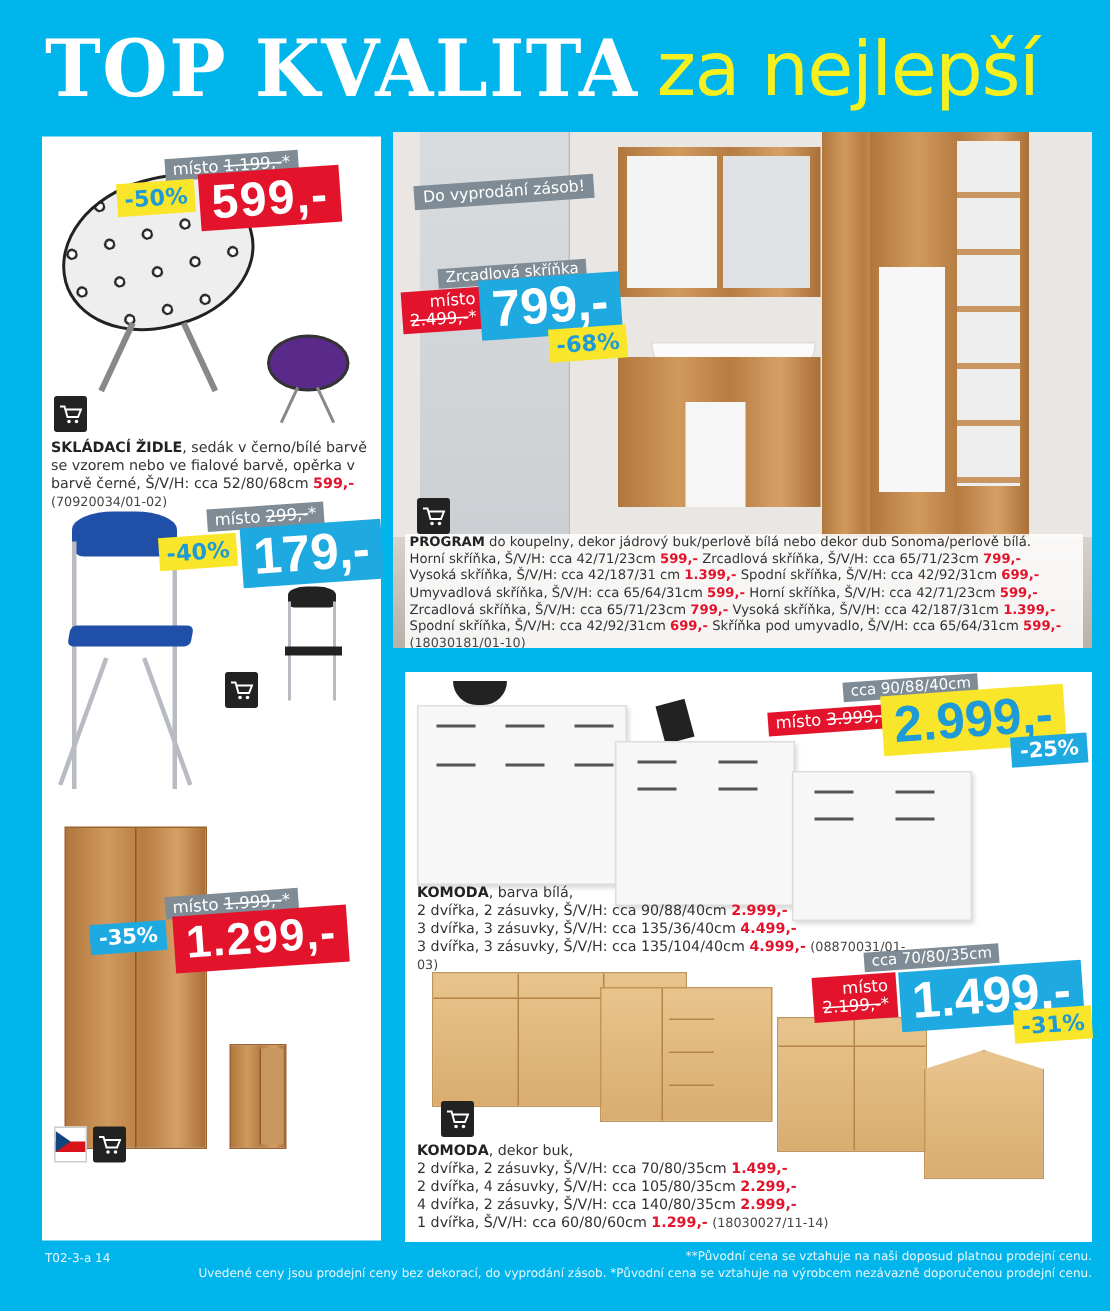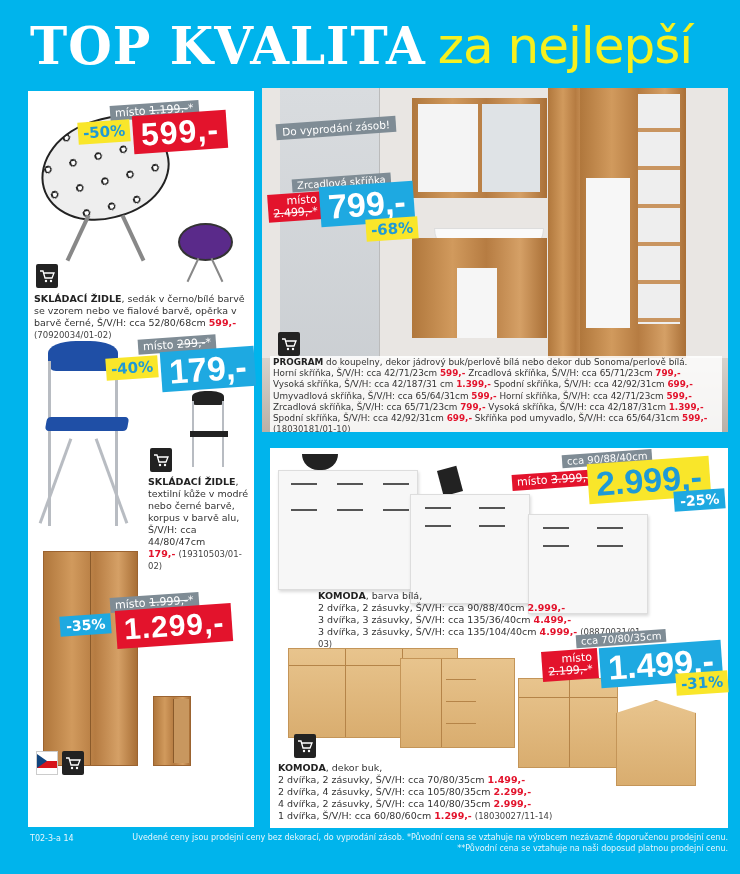--- a/index.html
+++ b/index.html
@@ -105,24 +105,20 @@
   <div class="abs price-blue" style="left:133px; top:258px;">179,-</div>
 
   <div class="abs shop-icon" style="left:122px; top:357px;">
     <svg width="16" height="14" viewBox="0 0 16 14">
         <path d="M1 2h3l2 7h7l2-5H5" fill="none" stroke="#fff" stroke-width="1.3"></path>
         <circle cx="7" cy="12" r="1.2" fill="#fff"></circle>
         <circle cx="12" cy="12" r="1.2" fill="#fff"></circle>
       </svg>
   </div>
 
-  <div class="abs desc" style="left:120px; top:385px; width:106px;">
-    <b>SKLÁDACÍ ŽIDLE</b><span>, textilní kůže v modré nebo černé barvě, korpus v barvě alu, Š/V/H: cca 44/80/47cm</span><br>
-    <span class="red">179,-</span> <span class="code">(19310503/01-02)</span>
-  </div>
 
   <div class="abs wood" style="left:15px; top:460px; width:95px; height:215px; border:1px solid #9b6330;">
     <div style="position:absolute; left:46px; top:0; width:1px; height:100%; background:#8a5a2a;"></div>
   </div>
   <div class="abs wood" style="left:125px; top:605px; width:38px; height:70px; border:1px solid #9b6330;">
     <div style="position:absolute; left:19px; top:2px; width:16px; height:64px; background:#c8975f; border-left:1px solid #8a5a2a;"></div>
   </div>
 
   <div class="abs was" style="left:82px; top:504px;">
     <span>místo</span> <s>1.999,-</s><span>*</span>
@@ -219,21 +215,21 @@
     <div class="handle" style="left:68px; top:30px; width:26px;"></div>
   </div>
 
   <div class="abs grey-label" style="left:292px; top:4px;">cca 90/88/40cm</div>
   <div class="abs was-red" style="left:242px; top:24px;">
     <span>místo</span> <s>3.999,-</s><span>*</span>
   </div>
   <div class="abs price-yellow" style="left:318px; top:12px;">2.999,-</div>
   <div class="abs disc-b" style="left:404px; top:42px;">-25%</div>
 
-  <div class="abs desc" style="left:8px; top:142px; width:330px;margin-left:40px;">
+  <div class="abs desc" style="left:8px; top:142px; width:330px;">
     <b>KOMODA</b><span>, barva bílá,</span><br>
     <span>2 dvířka, 2 zásuvky, Š/V/H: cca 90/88/40cm </span><span class="red">2.999,-</span><br>
     <span>3 dvířka, 3 zásuvky, Š/V/H: cca 135/36/40cm </span><span class="red">4.499,-</span><br>
     <span>3 dvířka, 3 zásuvky, Š/V/H: cca 135/104/40cm </span><span class="red">4.999,-</span> <span class="code">(08870031/01-03)</span>
   </div>
 
   <div class="abs beech" style="left:18px; top:200px; width:170px; height:90px;">
     <div style="position:absolute; left:0; top:16px; width:100%; height:1px; background:#b58448;"></div>
     <div style="position:absolute; left:56px; top:0; width:1px; height:100%; background:#b58448;"></div>
     <div style="position:absolute; left:113px; top:0; width:1px; height:100%; background:#b58448;"></div>
@@ -269,15 +265,15 @@
     <b>KOMODA</b><span>, dekor buk,</span><br>
     <span>2 dvířka, 2 zásuvky, Š/V/H: cca 70/80/35cm </span><span class="red">1.499,-</span><br>
     <span>2 dvířka, 4 zásuvky, Š/V/H: cca 105/80/35cm </span><span class="red">2.299,-</span><br>
     <span>4 dvířka, 2 zásuvky, Š/V/H: cca 140/80/35cm </span><span class="red">2.999,-</span><br>
     <span>1 dvířka, Š/V/H: cca 60/80/60cm </span><span class="red">1.299,-</span> <span class="code">(18030027/11-14)</span>
   </div>
 </div>
 
 <div class="abs footer-left">T02-3-a 14</div>
 <div class="abs footer-right">
+  <div>**Původní cena se vztahuje na naši doposud platnou prodejní cenu.</div>
   <div>Uvedené ceny jsou prodejní ceny bez dekorací, do vyprodání zásob. *Původní cena se vztahuje na výrobcem nezávazně doporučenou prodejní cenu.</div>
-  <div>**Původní cena se vztahuje na naši doposud platnou prodejní cenu.</div>
 </div>
 
 </body></html>

